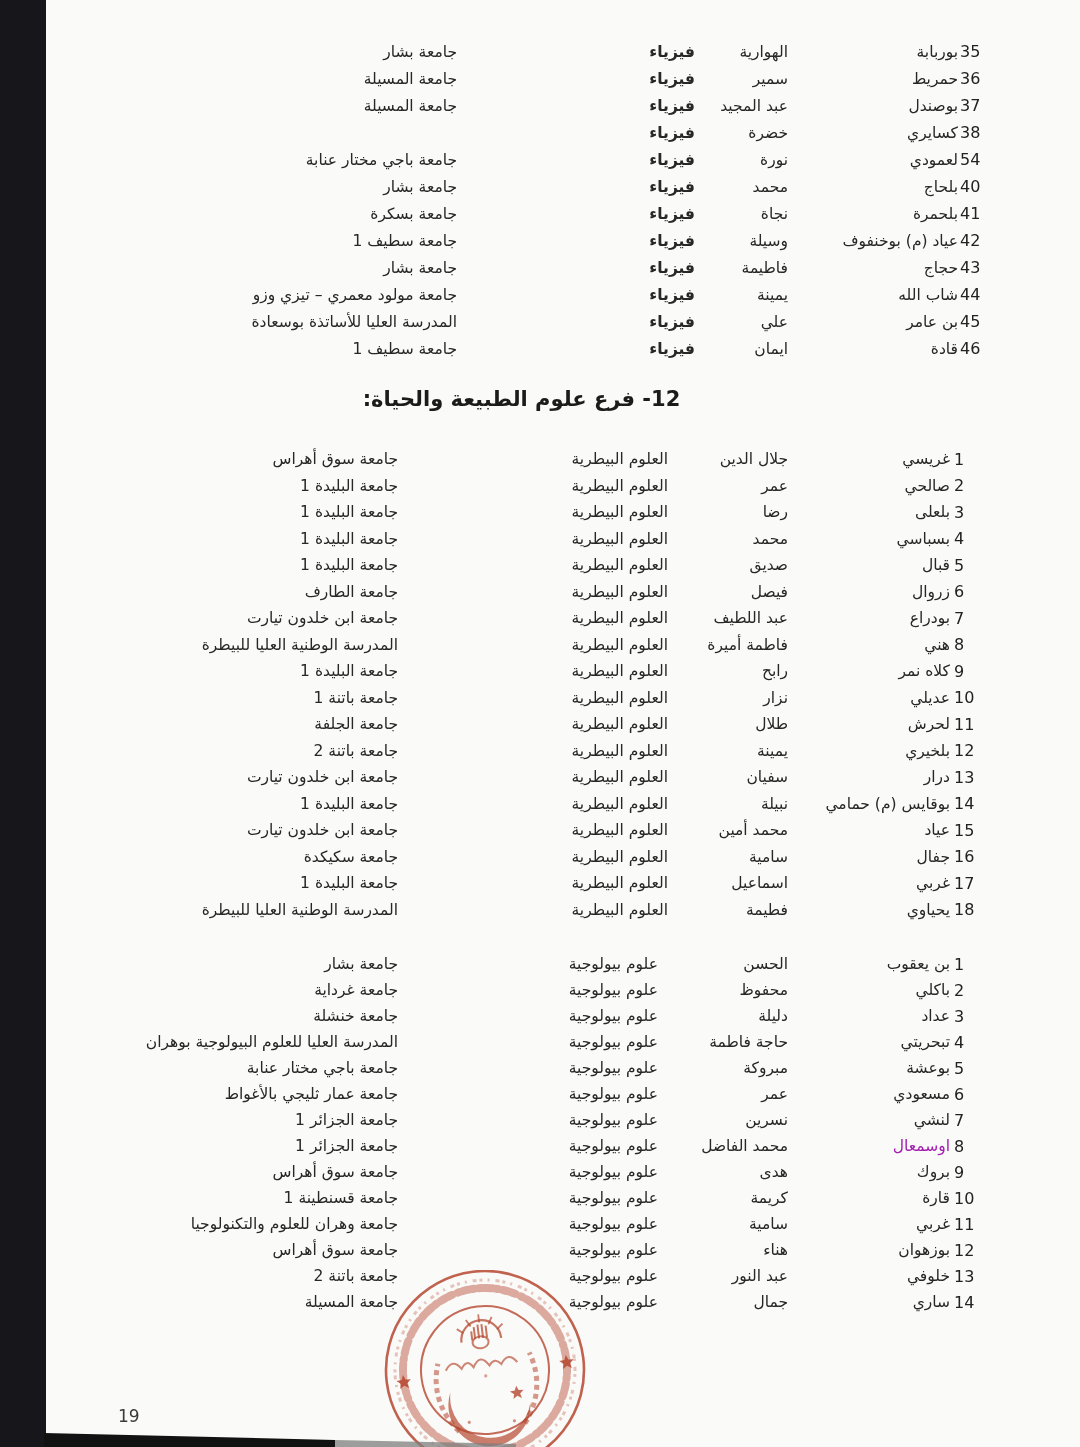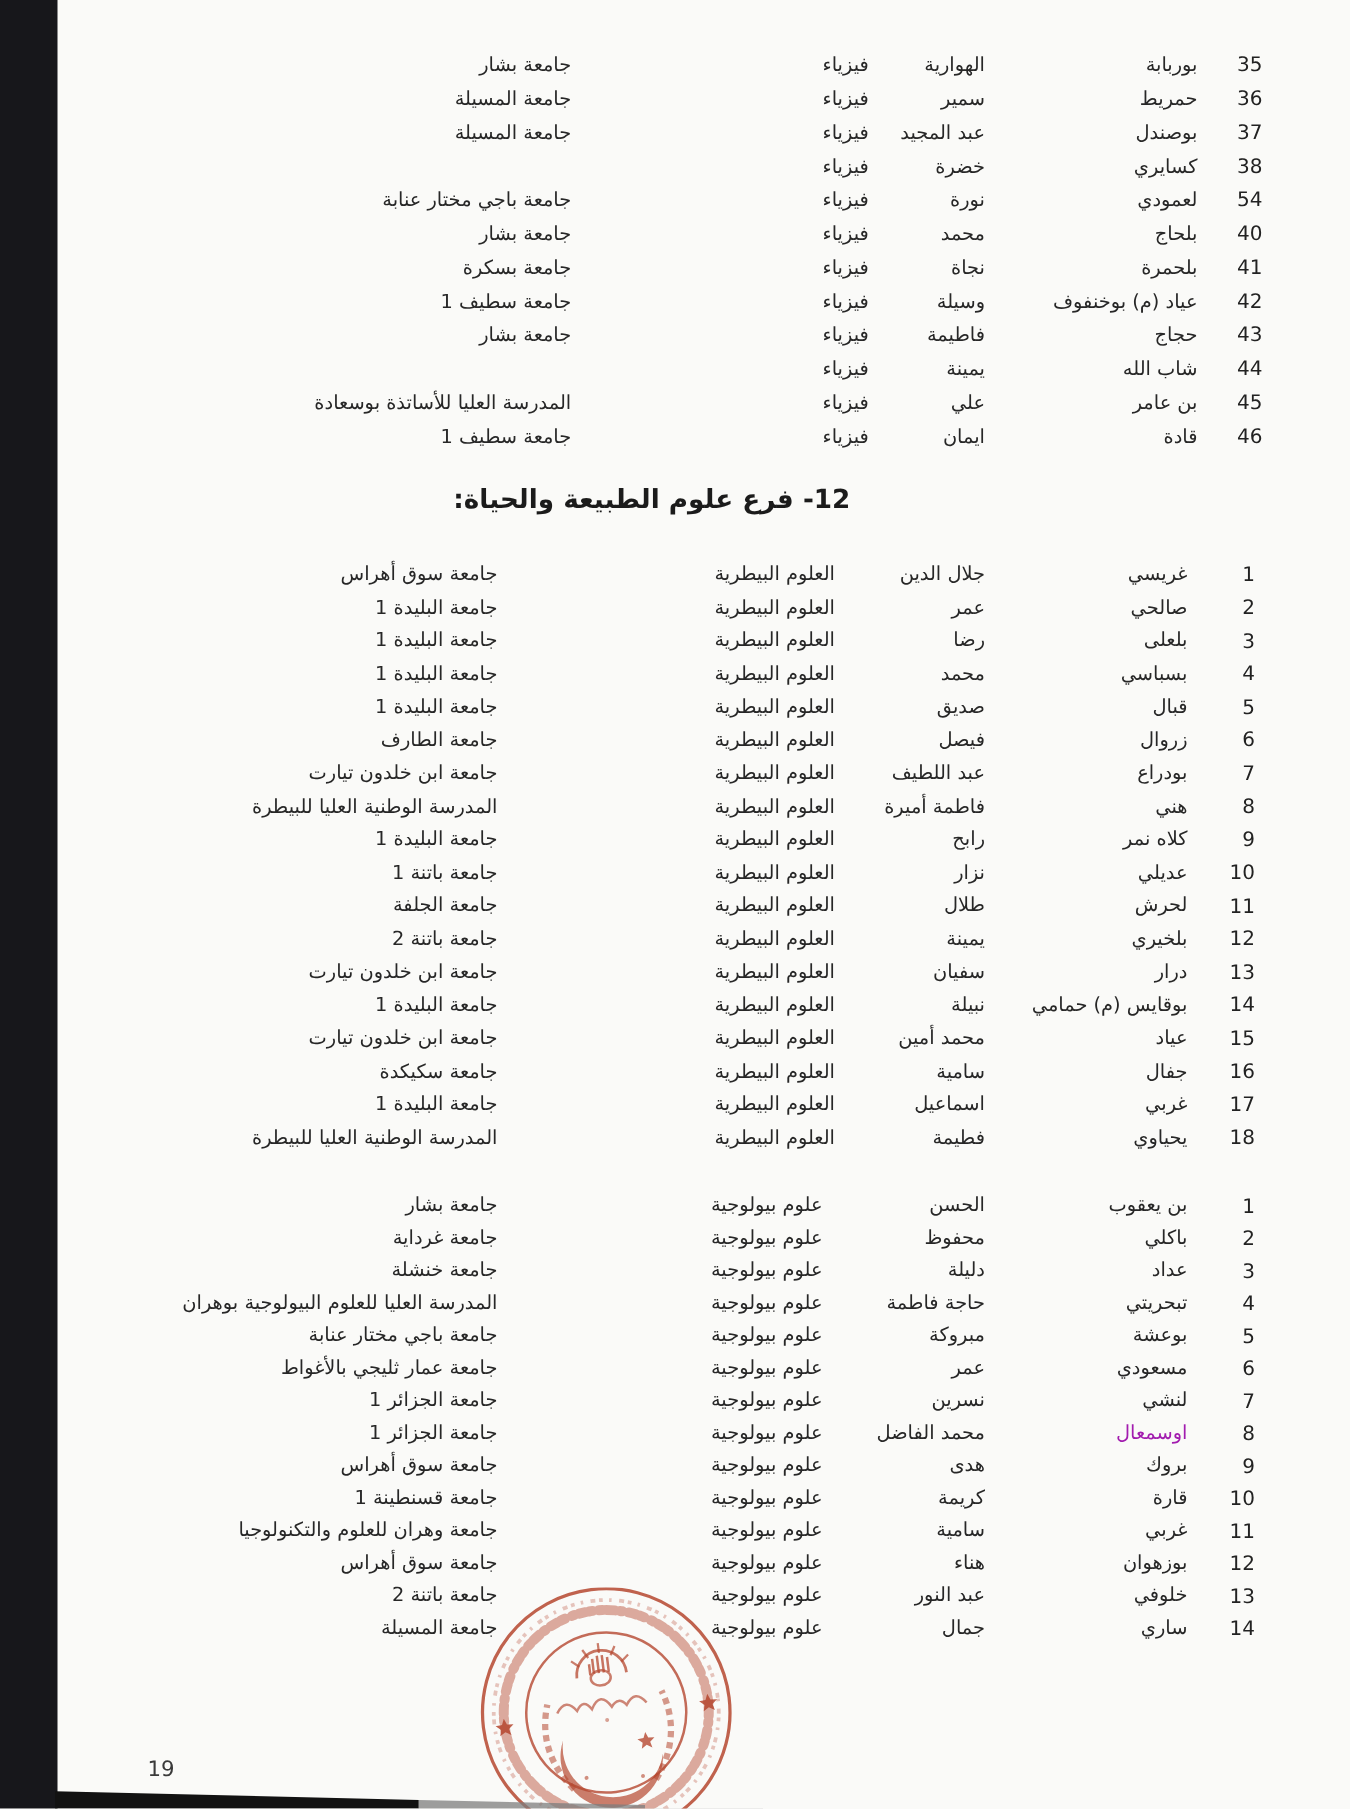--- a/index.html
+++ b/index.html
@@ -15,28 +15,28 @@
   
   .tbl{position:relative;}
   .sec-physics{margin-top:38px;}
   .sec-vet{margin-top:30px;}
   .sec-bio{margin-top:28px;}
   .row{display:flex;direction:rtl;align-items:center;white-space:nowrap;}
   .sec-physics .row{height:27px;}
   .sec-vet .row{height:26.5px;}
   .sec-bio .row{height:26px;}
   .row span{flex:none;display:block;}
-  .c-num{font-size:16px;text-align:right;color:#222;}
+  .c-num{font-size:16px;text-align:left;color:#222;}
   .c-sur,.c-fn,.c-sp,.c-in{font-size:15.5px;text-align:right;}
 
   
   .sec-physics .c-num{margin-right:70px;width:50px;}
   .sec-physics .c-sur{margin-right:2px;width:160px;}
   .sec-physics .c-fn{margin-right:10px;width:90px;}
-  .sec-physics .c-sp{margin-right:3px;width:110px;}
+  .sec-physics .c-sp{margin-right:3px;width:110px;font-weight:bold;}
   .sec-physics .c-in{margin-right:128px;width:440px;}
 
   .sec-vet .c-num,.sec-bio .c-num{margin-right:76px;width:50px;}
   .sec-vet .c-sur,.sec-bio .c-sur{margin-right:4px;width:155px;}
   .sec-vet .c-fn,.sec-bio .c-fn{margin-right:7px;width:110px;}
   .sec-vet .c-sp{margin-right:10px;width:140px;}
   .sec-vet .c-in{margin-right:130px;width:330px;}
   .sec-bio .c-sp{margin-right:20px;width:130px;}
   .sec-bio .c-in{margin-right:130px;width:330px;}
 
@@ -126,20 +126,21 @@
         <span class="c-fn">فاطيمة</span>
         <span class="c-sp">فيزياء</span>
         <span class="c-in">جامعة بشار</span>
       </div>
 
       <div class="row">
         <span class="c-num">44</span>
         <span class="c-sur">شاب الله</span>
         <span class="c-fn">يمينة</span>
         <span class="c-sp">فيزياء</span>
+        <span class="c-in">جامعة مولود معمري – تيزي وزو</span>
       </div>
 
       <div class="row">
         <span class="c-num">45</span>
         <span class="c-sur">بن عامر</span>
         <span class="c-fn">علي</span>
         <span class="c-sp">فيزياء</span>
         <span class="c-in">المدرسة العليا للأساتذة بوسعادة</span>
       </div>
 

